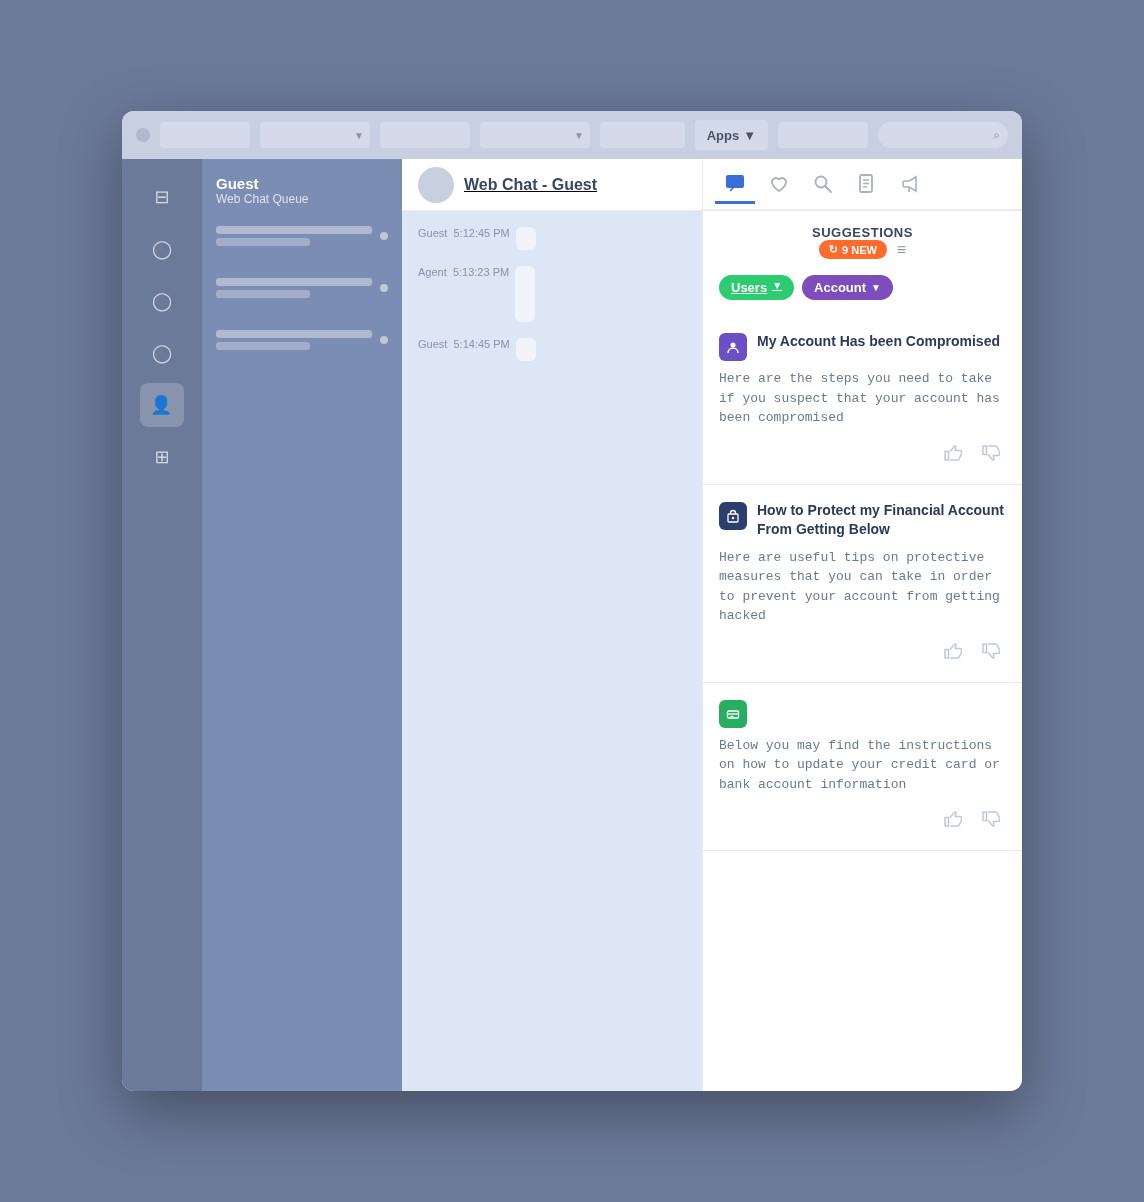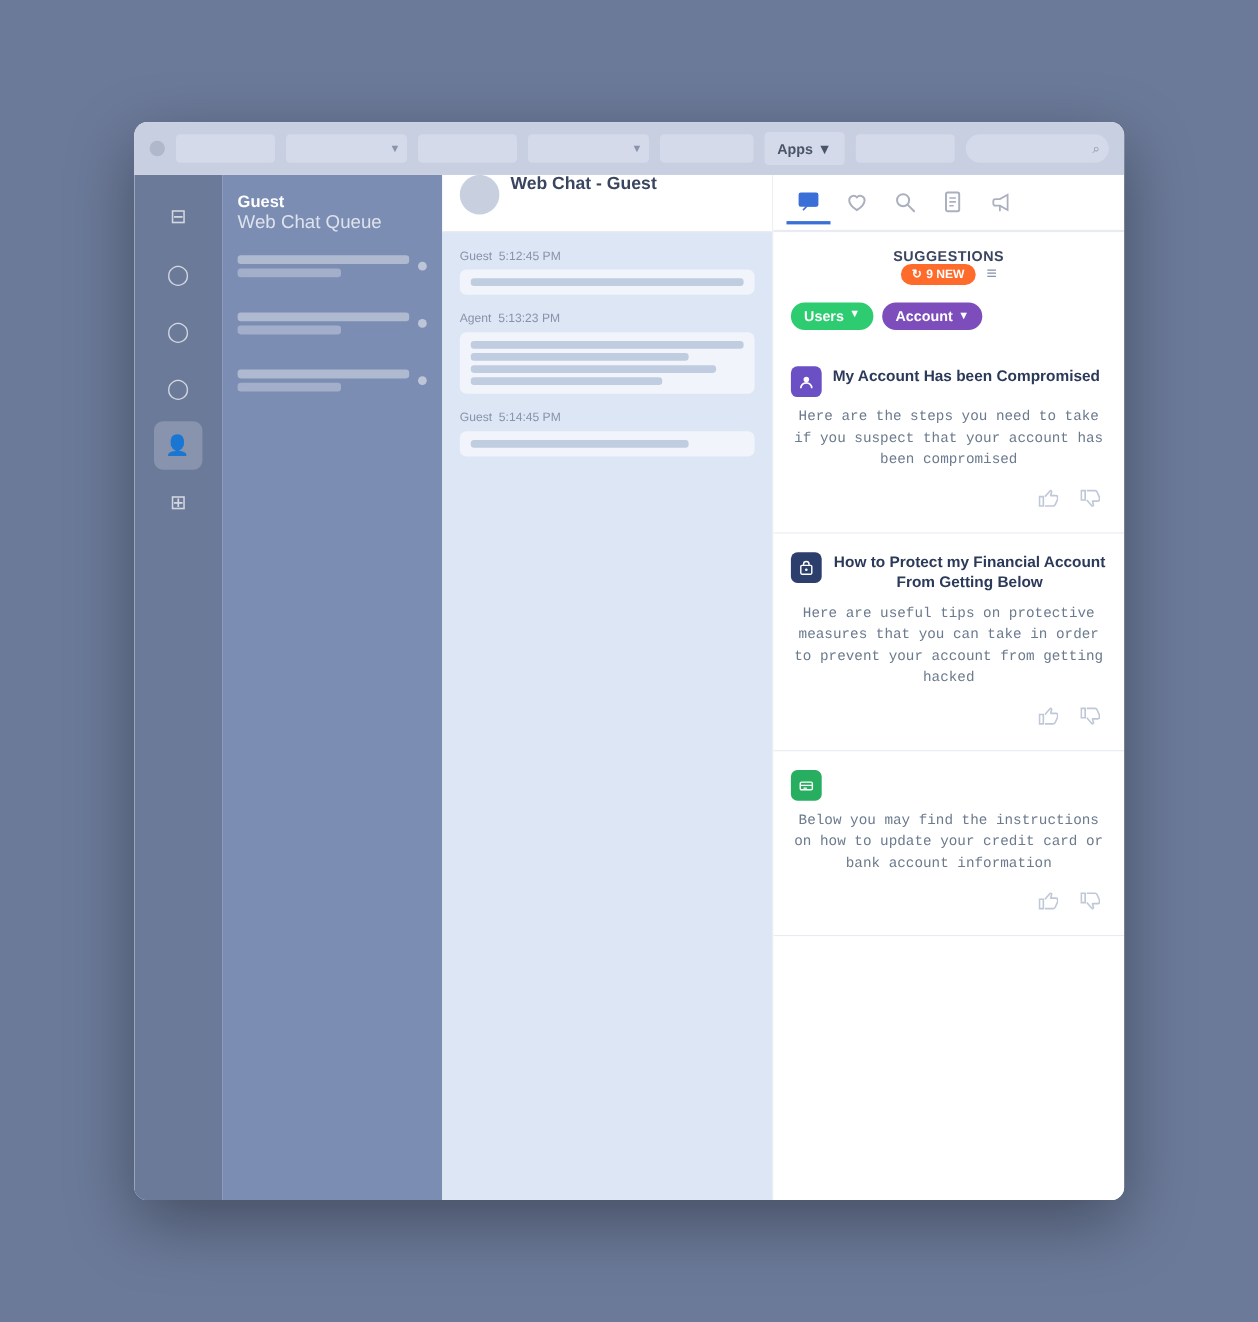--- a/index.html
+++ b/index.html
@@ -157,21 +157,21 @@
     }
 
     .conv-header-name {
       color: #fff;
       font-size: 15px;
       font-weight: 600;
     }
 
     .conv-header-sub {
       color: rgba(255,255,255,0.75);
-      font-size: 17px;
+      font-size: 12px;
     }
 
     .conv-item {
       padding: 10px 14px;
       display: flex;
       align-items: center;
       gap: 8px;
       cursor: pointer;
     }
 
@@ -208,25 +208,26 @@
       background: #dce6f5;
       display: flex;
       flex-direction: column;
       overflow: hidden;
     }
 
     .chat-header {
       height: 52px;
       background: #fff;
       display: flex;
-      align-items: flex-start;
+      align-items: center;
       padding: 0 16px;
       gap: 10px;
       border-bottom: 1px solid #e8ecf2;
       flex-shrink: 0;
+      text-decoration: underline;
     }
 
     .chat-avatar {
       width: 36px;
       height: 36px;
       border-radius: 50%;
       background: #c8d0e0;
     }
 
     .chat-title {
@@ -239,21 +240,21 @@
       flex: 1;
       padding: 16px;
       display: flex;
       flex-direction: column;
       gap: 16px;
       overflow: hidden;
     }
 
     .message-group {
       display: flex;
-      flex-direction: column;
+      flex-direction: row;
       gap: 6px;
     }
 
     .message-sender {
       font-size: 11px;
       color: #8892aa;
     }
 
     .message-bubble {
       background: rgba(255,255,255,0.6);
@@ -363,20 +364,21 @@
       background: #2ecc71;
       color: #fff;
       border-radius: 16px;
       padding: 5px 12px;
       font-size: 13px;
       font-weight: 600;
       display: flex;
       align-items: flex-start;
       gap: 5px;
       cursor: pointer;
+      text-decoration: underline;
     }
 
     .tag-account {
       background: #7c4dbb;
       color: #fff;
       border-radius: 16px;
       padding: 5px 12px;
       font-size: 13px;
       font-weight: 600;
       display: flex;
@@ -387,21 +389,20 @@
 
     .tag-arrow {
       font-size: 10px;
     }
 
     
     .articles-list {
       flex: 1;
       overflow-y: auto;
       padding: 4px 0;
-      text-align: center;
     }
 
     .article-card {
       padding: 16px;
       border-bottom: 1px solid #e8ecf2;
     }
 
     .article-header {
       display: flex;
       align-items: flex-start;

